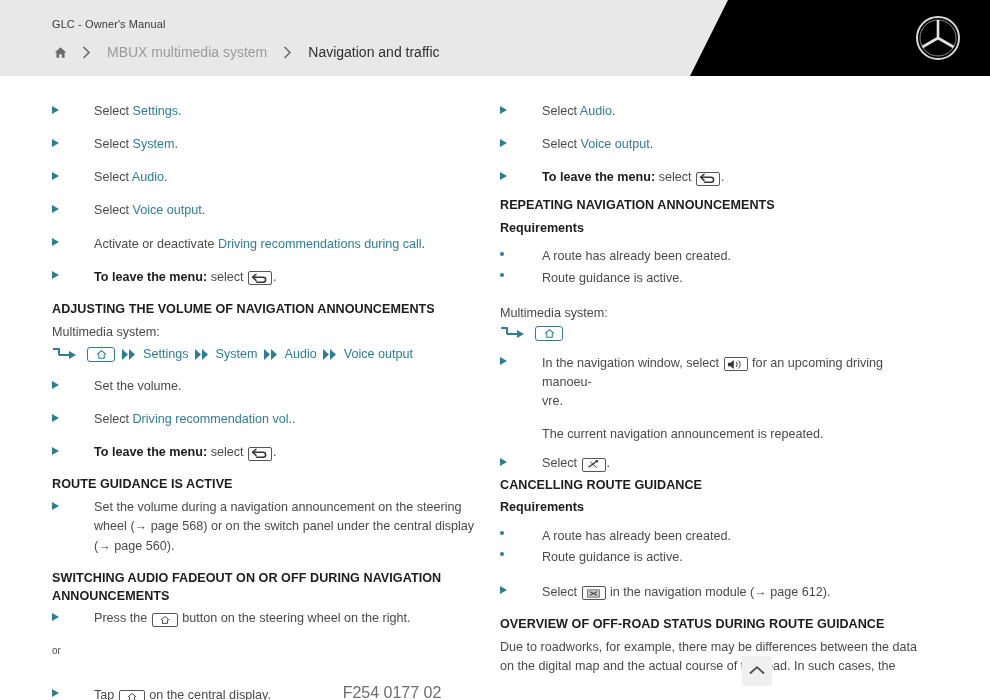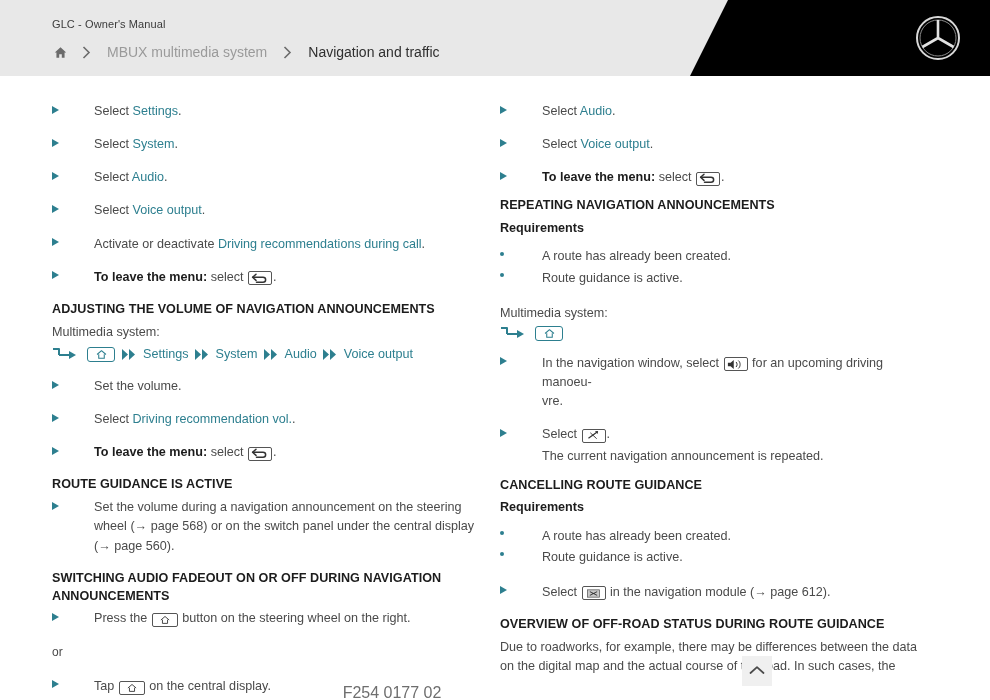--- a/index.html
+++ b/index.html
@@ -120,21 +120,21 @@
   }
   h4.sub {
     font-size: 12.6px;
     font-weight: bold;
     color: #1c1c1c;
     margin: 0 0 9px 0;
   }
   .plain { margin: 0 0 3px 0; }
   .para  { margin: 0; line-height: 1.52; }
   .gapline { height: 14px; }
-  .or-line { margin: 0 0 16px 0; font-size: 12px; }
+  .or-line { margin: 0 0 28px 0; font-size: 10px; }
 
   .lnk { color: #2d7f8f; }
   .b   { font-weight: bold; color: #1c1c1c; }
 
   
   .navpath {
     display: flex;
     align-items: center;
     gap: 0;
     margin: 2px 0 13px 0;
@@ -432,34 +432,34 @@
       <span class="step-marker"><span class="tri"></span></span>
       <span class="step-body"><span>In the navigation window, select </span><span class="keybox">
             <svg width="18" height="11" viewBox="0 0 20 12" fill="#333">
               <path d="M1 4 L4 4 L7.5 1 L7.5 11 L4 8 L1 8 Z"></path>
               <path d="M10 3.2 C11.6 4.3 11.6 7.7 10 8.8" fill="none" stroke="#333" stroke-width="1.1"></path>
               <path d="M12.6 1.6 C15.2 3.5 15.2 8.5 12.6 10.4" fill="none" stroke="#333" stroke-width="1.1"></path>
             </svg>
           </span><span> for an upcoming driving manoeu-</span><br><span>vre.</span></span>
     </div>
 
+    <div class="step" style="margin-bottom:10px">
+      <span class="step-marker"></span>
+      <span class="step-body">The current navigation announcement is repeated.</span>
+    </div>
+
     <div class="step tight">
       <span class="step-marker"><span class="tri"></span></span>
       <span class="step-body"><span>Select </span><span class="keybox">
             <svg width="17" height="11" viewBox="0 0 18 12" fill="none" stroke="#333" stroke-width="1.2">
               <path d="M3.5 9 L13 2.2" stroke-width="1.4"></path>
               <path d="M10.6 1.4 L14 1 L13.6 4.4 Z" fill="#333" stroke="none"></path>
               <path d="M5.5 3 L12.5 9.5" stroke-width="1"></path>
             </svg>
           </span><span>.</span></span>
-    </div>
-
-    <div class="step" style="margin-bottom:10px">
-      <span class="step-marker"></span>
-      <span class="step-body">The current navigation announcement is repeated.</span>
     </div>
 
     <h3 class="sec">CANCELLING ROUTE GUIDANCE</h3>
     <h4 class="sub">Requirements</h4>
 
     <div class="step req-item">
       <span class="step-marker"><span class="dot"></span></span>
       <span class="step-body">A route has already been created.</span>
     </div>
     <div class="step req-item">

